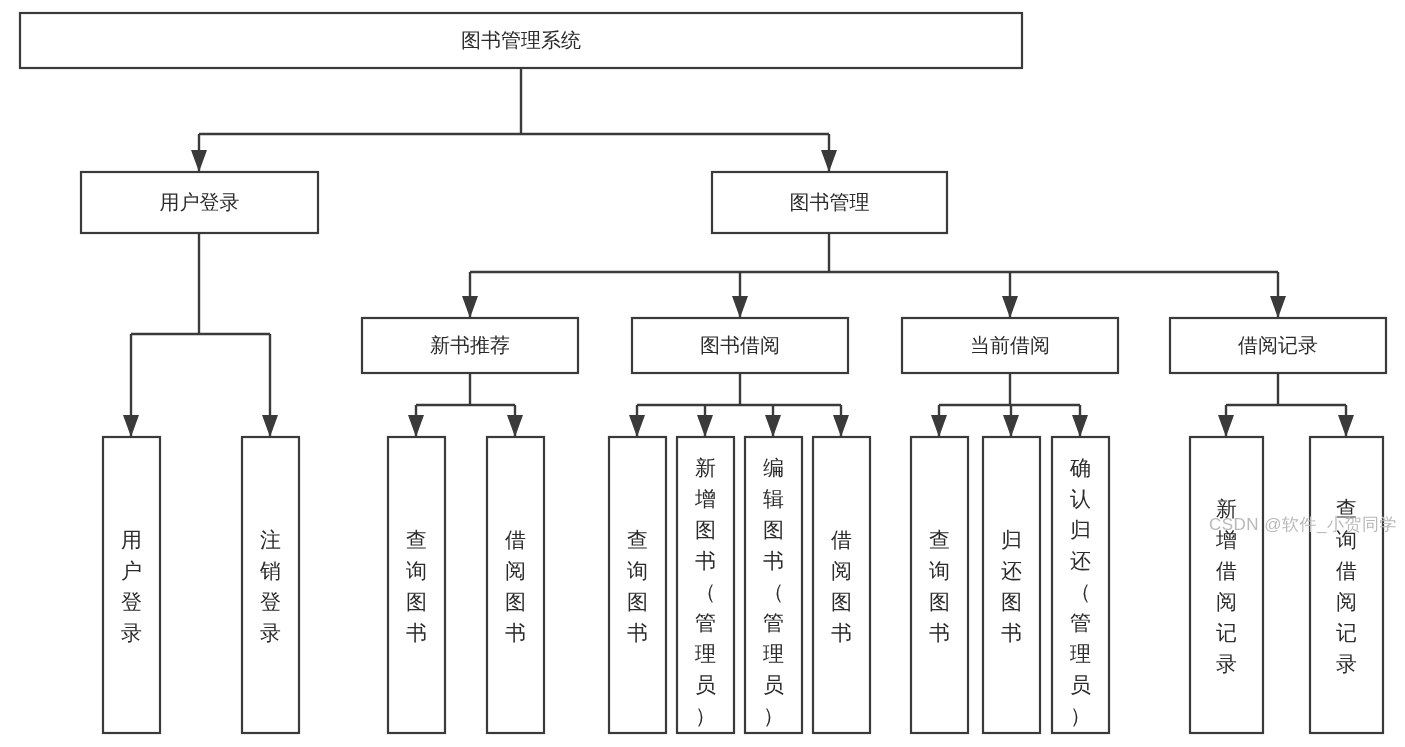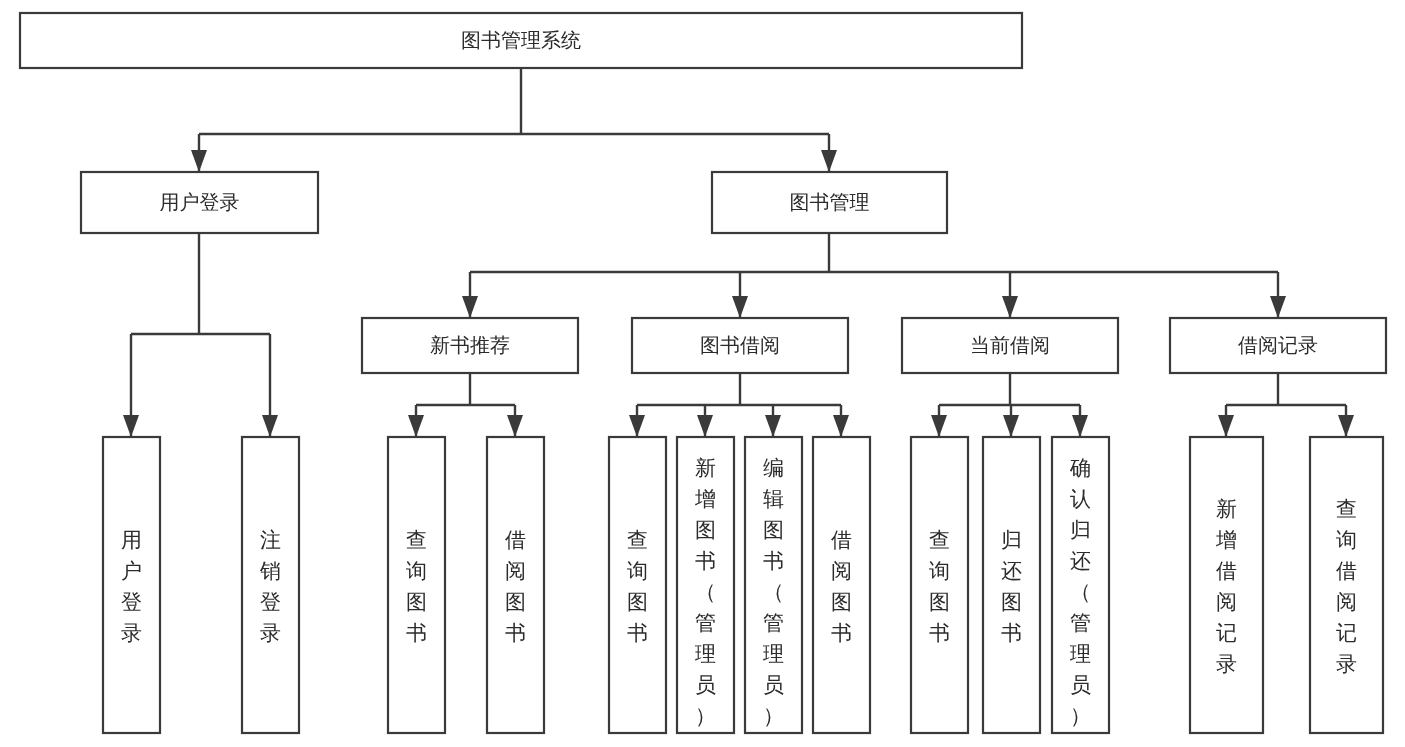--- a/index.html
+++ b/index.html
@@ -250,13 +250,14 @@
         <g>
           <text x="1346.5" y="516.18" class="node-label-vertical">查</text>
           <text x="1346.5" y="547.18" class="node-label-vertical">询</text>
           <text x="1346.5" y="578.18" class="node-label-vertical">借</text>
           <text x="1346.5" y="609.18" class="node-label-vertical">阅</text>
           <text x="1346.5" y="640.18" class="node-label-vertical">记</text>
           <text x="1346.5" y="671.18" class="node-label-vertical">录</text>
         </g>
       </g>
   </svg>
+  <div class="watermark">CSDN @软件_小贺同学</div>
 </div>
 
 </body></html>

